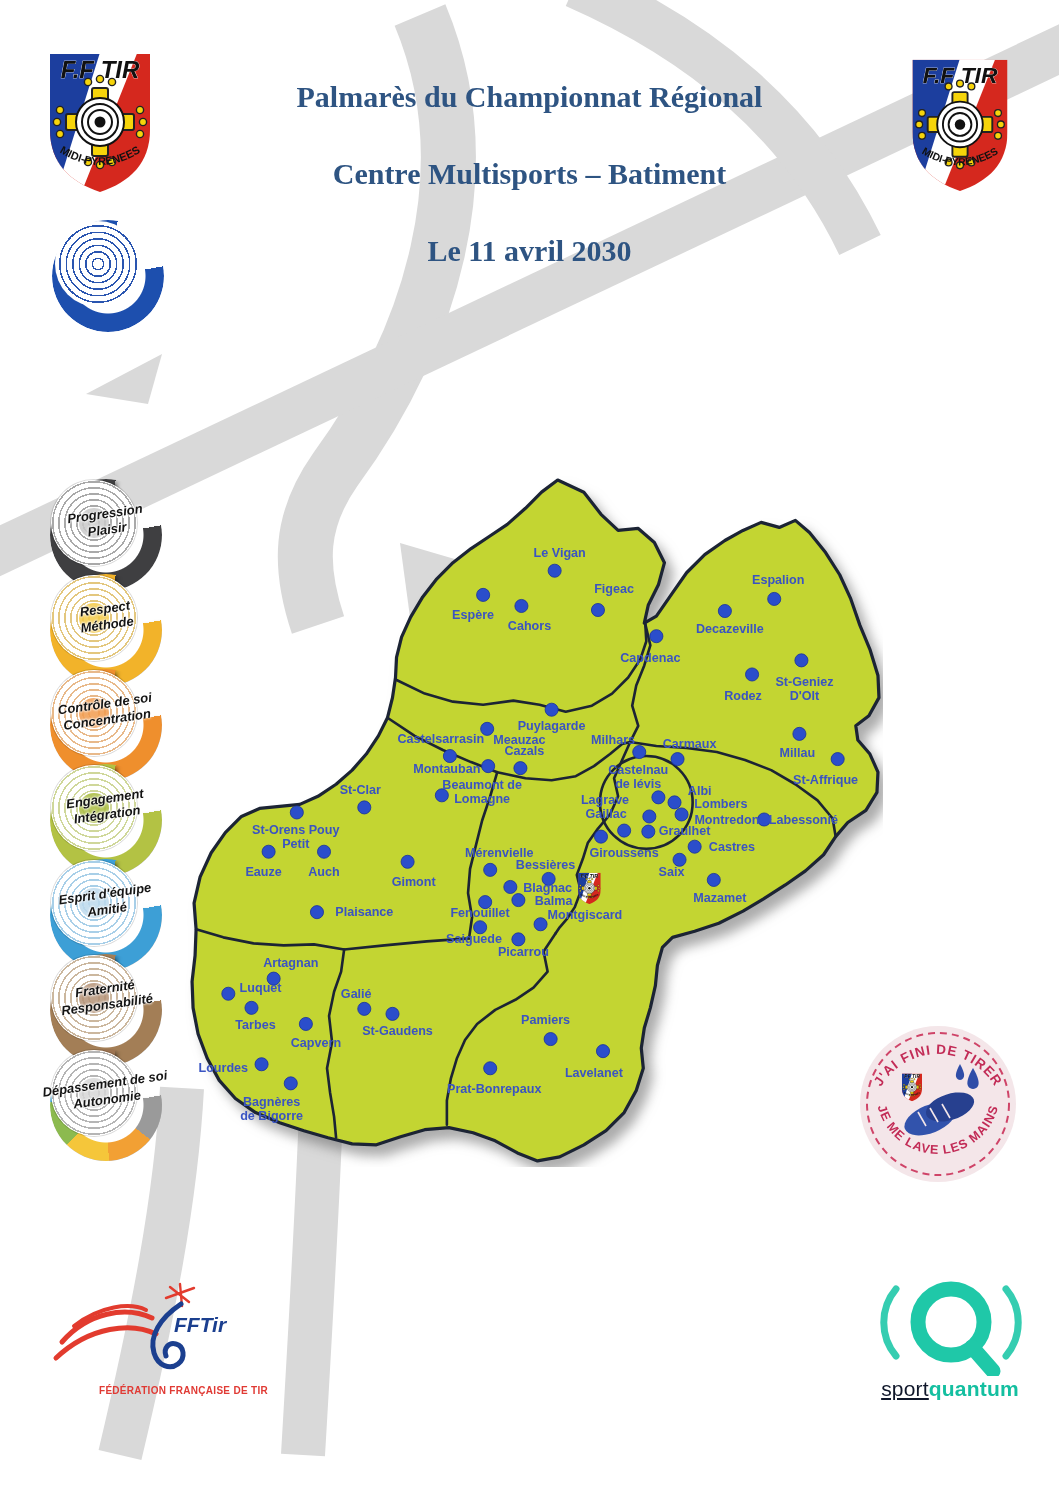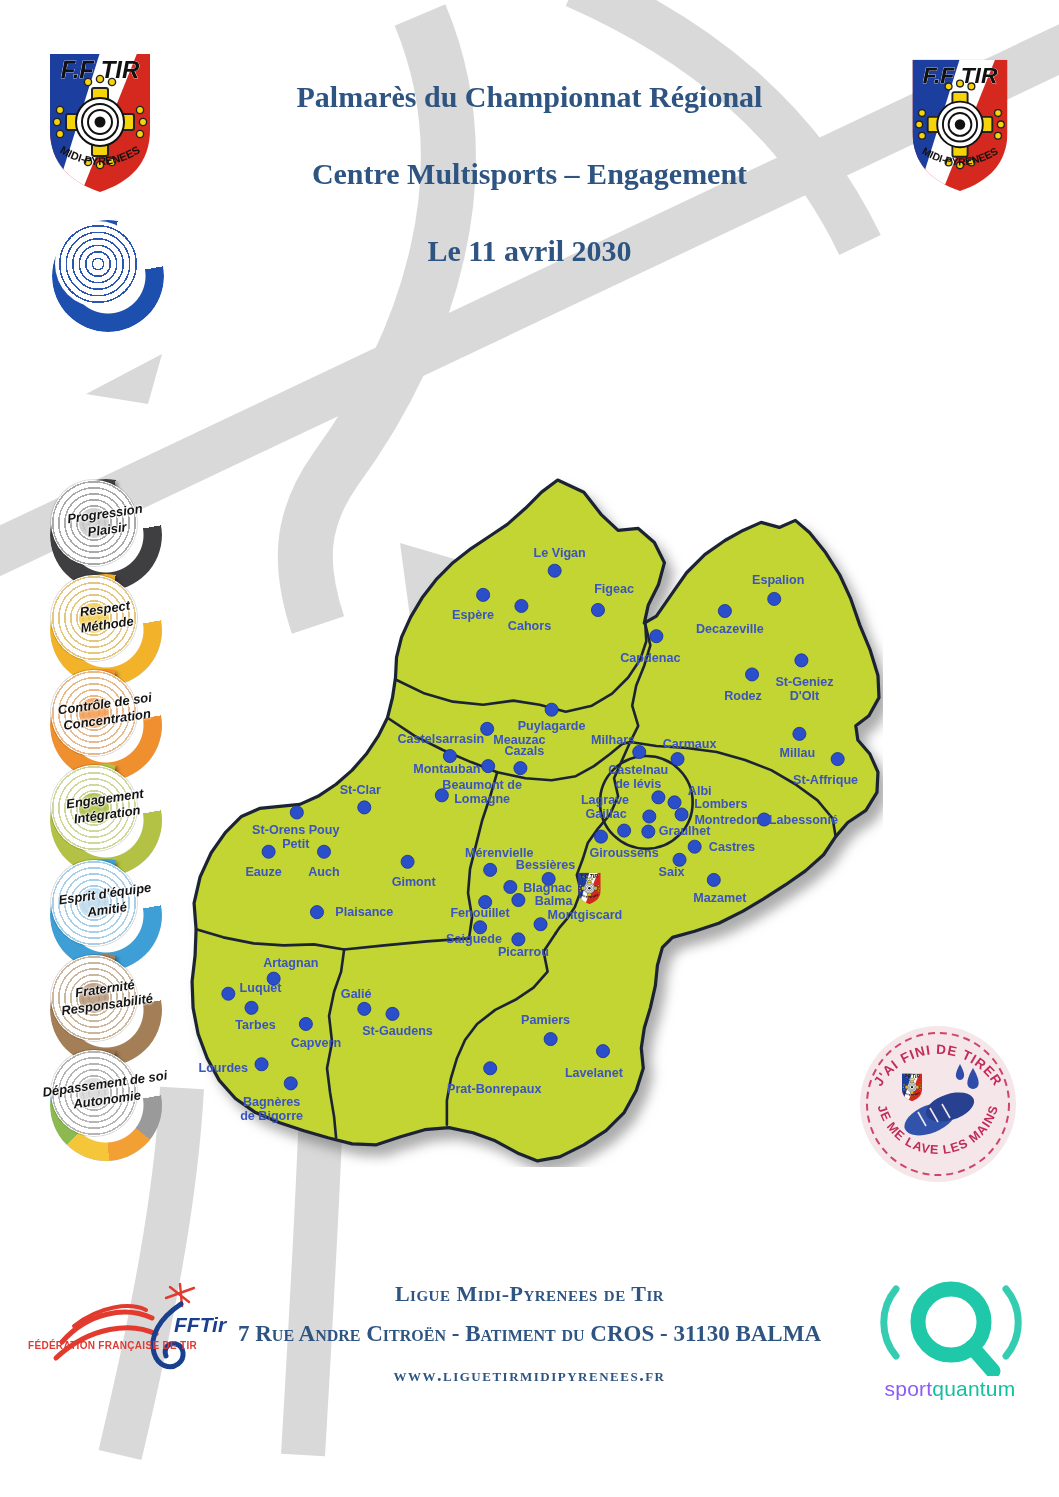--- a/index.html
+++ b/index.html
@@ -41,27 +41,27 @@
   .map-cities text{font-family:"Liberation Sans",sans-serif;font-weight:bold;font-size:12.5px;text-anchor:middle;}
   
   .hygiene{position:absolute;left:856px;top:1022px;z-index:3;}
   
   .addr{position:absolute;left:0;top:1281px;width:100%;text-align:center;z-index:3;
         color:#2e5482;font-family:"Liberation Serif",serif;font-weight:bold;font-variant:small-caps;}
   .addr-1{font-size:22px;letter-spacing:.5px;}
   .addr-2{font-size:23px;margin-top:14px;}
   .addr-3{font-size:18px;margin-top:18px;letter-spacing:1.5px;}
   .fftir-logo{position:absolute;left:48px;top:1282px;z-index:3;}
-  .fftir-caption{position:absolute;left:28px;top:1340px;width:240px;text-align:left;
+  .fftir-caption{position:absolute;left:28px;top:1385px;width:240px;text-align:right;
         font-size:10px;font-weight:bold;color:#e03a34;z-index:3;letter-spacing:.3px;}
   .sq-logo{position:absolute;left:866px;top:1276px;z-index:3;}
   .sq-text{position:absolute;left:858px;top:1377px;width:184px;text-align:center;z-index:3;
         font-size:21px;letter-spacing:.2px;}
-  .sq-text .l{color:#8b5cf6;}
-  .sq-text .b{color:#14bfa0;font-weight:normal;}
+  .sq-text .l{color:#0f172a;text-decoration:underline;}
+  .sq-text .b{color:#14bfa0;font-weight:bold;}
   .hidden-defs{position:absolute;width:0;height:0;}
 </style>
 </head>
 <body>
 
 <svg class="hidden-defs" aria-hidden="true">
   <defs>
     <path id="shield-shape" d="M60,146 C30,136 10,117 10,84 L10,8 L110,8 L110,84 C110,117 90,136 60,146 Z"></path>
     <clipPath id="shield-clip">
         <use href="#shield-shape"></use>
@@ -127,21 +127,21 @@
   <svg class="shield-tr" width="114" height="143">
       <use href="#fftir-shield"></use>
     </svg>
   <div class="spiral">
     <div class="spiral-c"></div>
     <div class="spiral-disc"></div>
   </div>
 
   <div class="title-wrap">
     <div class="title-line">Palmarès du Championnat Régional</div>
-    <div class="title-line">Centre Multisports – Engagement</div>
+    <div class="title-line">Centre Multisports – Batiment</div>
     <div class="title-line">Le 11 avril 2030</div>
   </div>
 
   <div class="badges" id="badges">
       <div class="badge" style="top: 0px;">
         <div class="badge-c" style="background:conic-gradient(from 80deg, #3f3f41 0deg 290deg, transparent 290deg 360deg)"></div>
         <div class="badge-disc" style="background:repeating-radial-gradient(circle, #fff 0 4.5px, #a9a9a9 4.5px 6px)"></div>
         <div class="badge-core" style="background:#c9c9c9"></div>
         <div class="badge-txt">
           <span>Progression</span>
@@ -483,25 +483,20 @@
       <path d="M118,16 L146,6 M122,5 L141,20 M132,2 L134,24" stroke="#e23b2e" stroke-width="2.4"></path>
       <path d="M14,60 C40,30 78,24 104,36" stroke="#e23b2e" stroke-width="5"></path>
       <path d="M8,76 C42,44 84,40 108,52" stroke="#e23b2e" stroke-width="5"></path>
       <path d="M26,44 C52,24 82,20 98,28" stroke="#e23b2e" stroke-width="4"></path>
       <path d="M133,22 C112,36 101,54 106,71 C110,84 122,88 130,82 C138,76 136,64 128,62 C121,60 115,66 118,74" stroke="#1b3f8f" stroke-width="5"></path>
     </g>
     <text x="126" y="50" font-family="Liberation Sans, sans-serif" font-size="21" font-style="italic" font-weight="bold" fill="#1b3f8f">FFTir</text>
   </svg>
   <div class="fftir-caption">FÉDÉRATION FRANÇAISE DE TIR</div>
 
-  <div class="addr">
-    <div class="addr-1">Ligue Midi-Pyrenees de Tir</div>
-    <div class="addr-2">7 Rue Andre Citroën - Batiment du CROS - 31130 BALMA</div>
-    <div class="addr-3">www.liguetirmidipyrenees.fr</div>
-  </div>
 
   <svg class="sq-logo" width="170" height="100" viewBox="0 0 170 100">
     <g fill="none" stroke="#1fc8a8" stroke-linecap="round">
       <circle cx="85" cy="46" r="33" stroke-width="15"></circle>
       <path d="M106,71 L127,95" stroke-width="15"></path>
       <path d="M30,13 A52 52 0 0 0 30,80" stroke-width="7" opacity="0.9"></path>
       <path d="M140,13 A52 52 0 0 1 140,80" stroke-width="7" opacity="0.9"></path>
     </g>
   </svg>
   <div class="sq-text"><span class="l">sport</span><span class="b">quantum</span></div>

